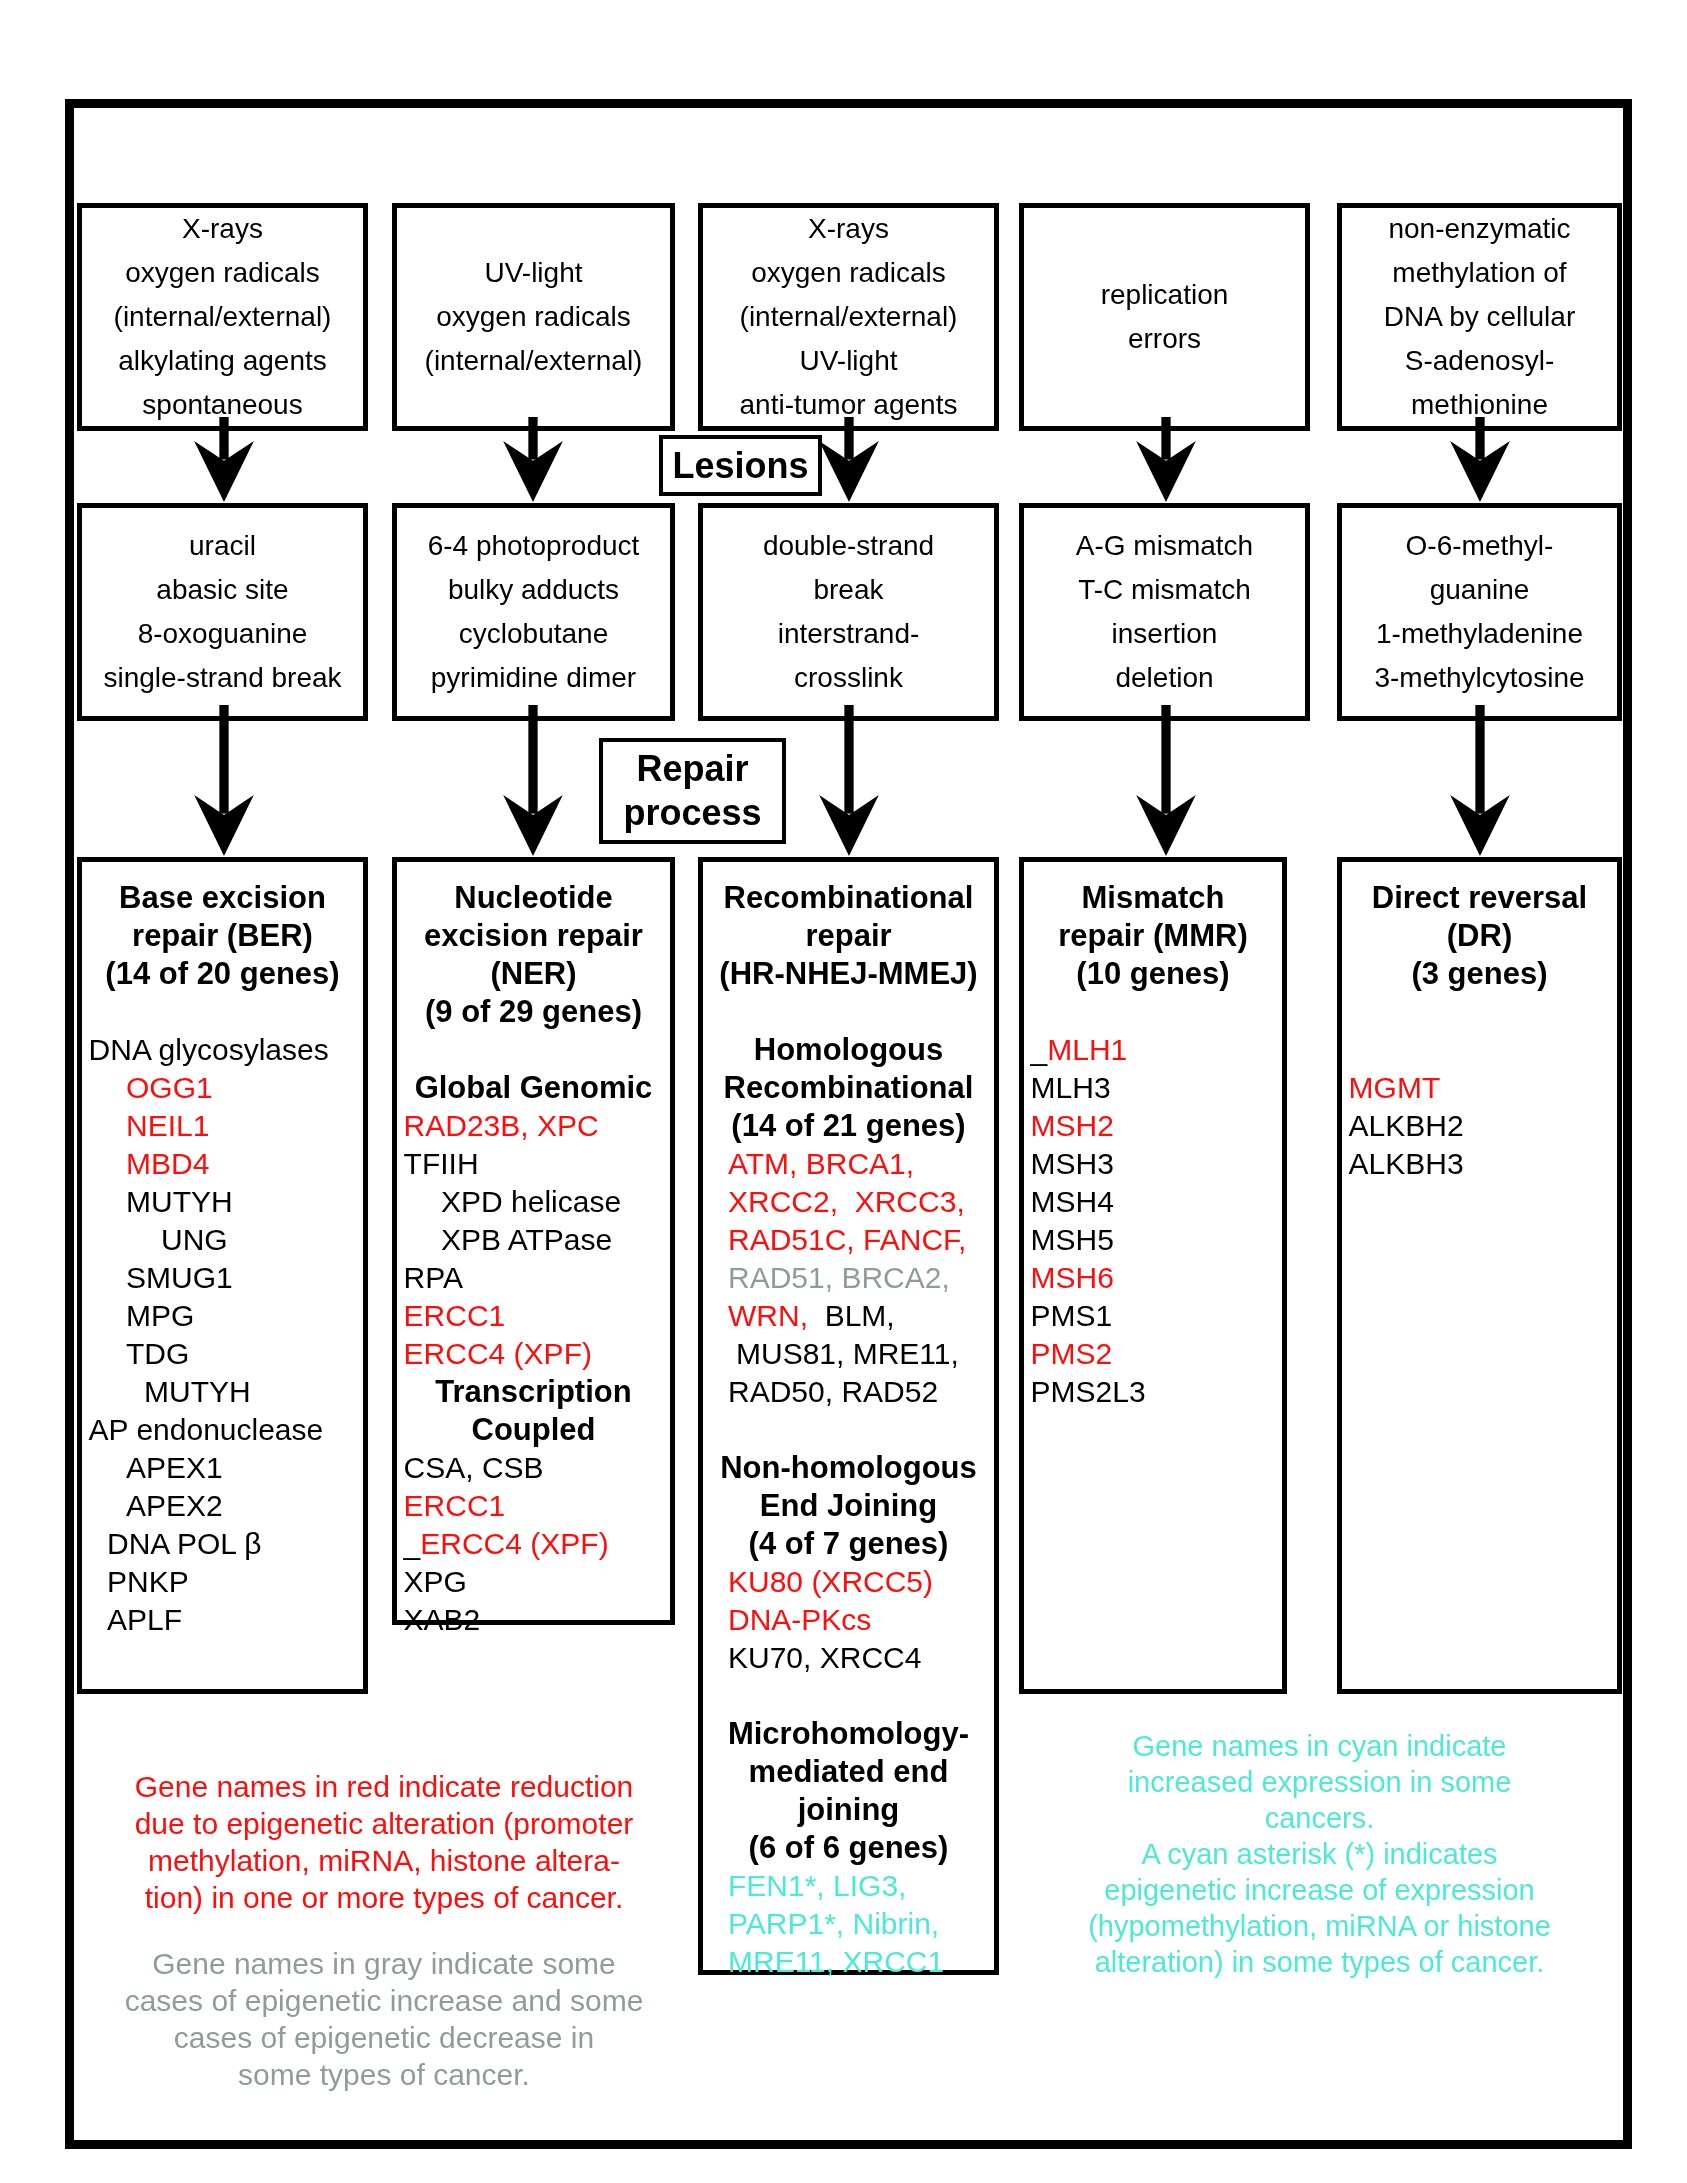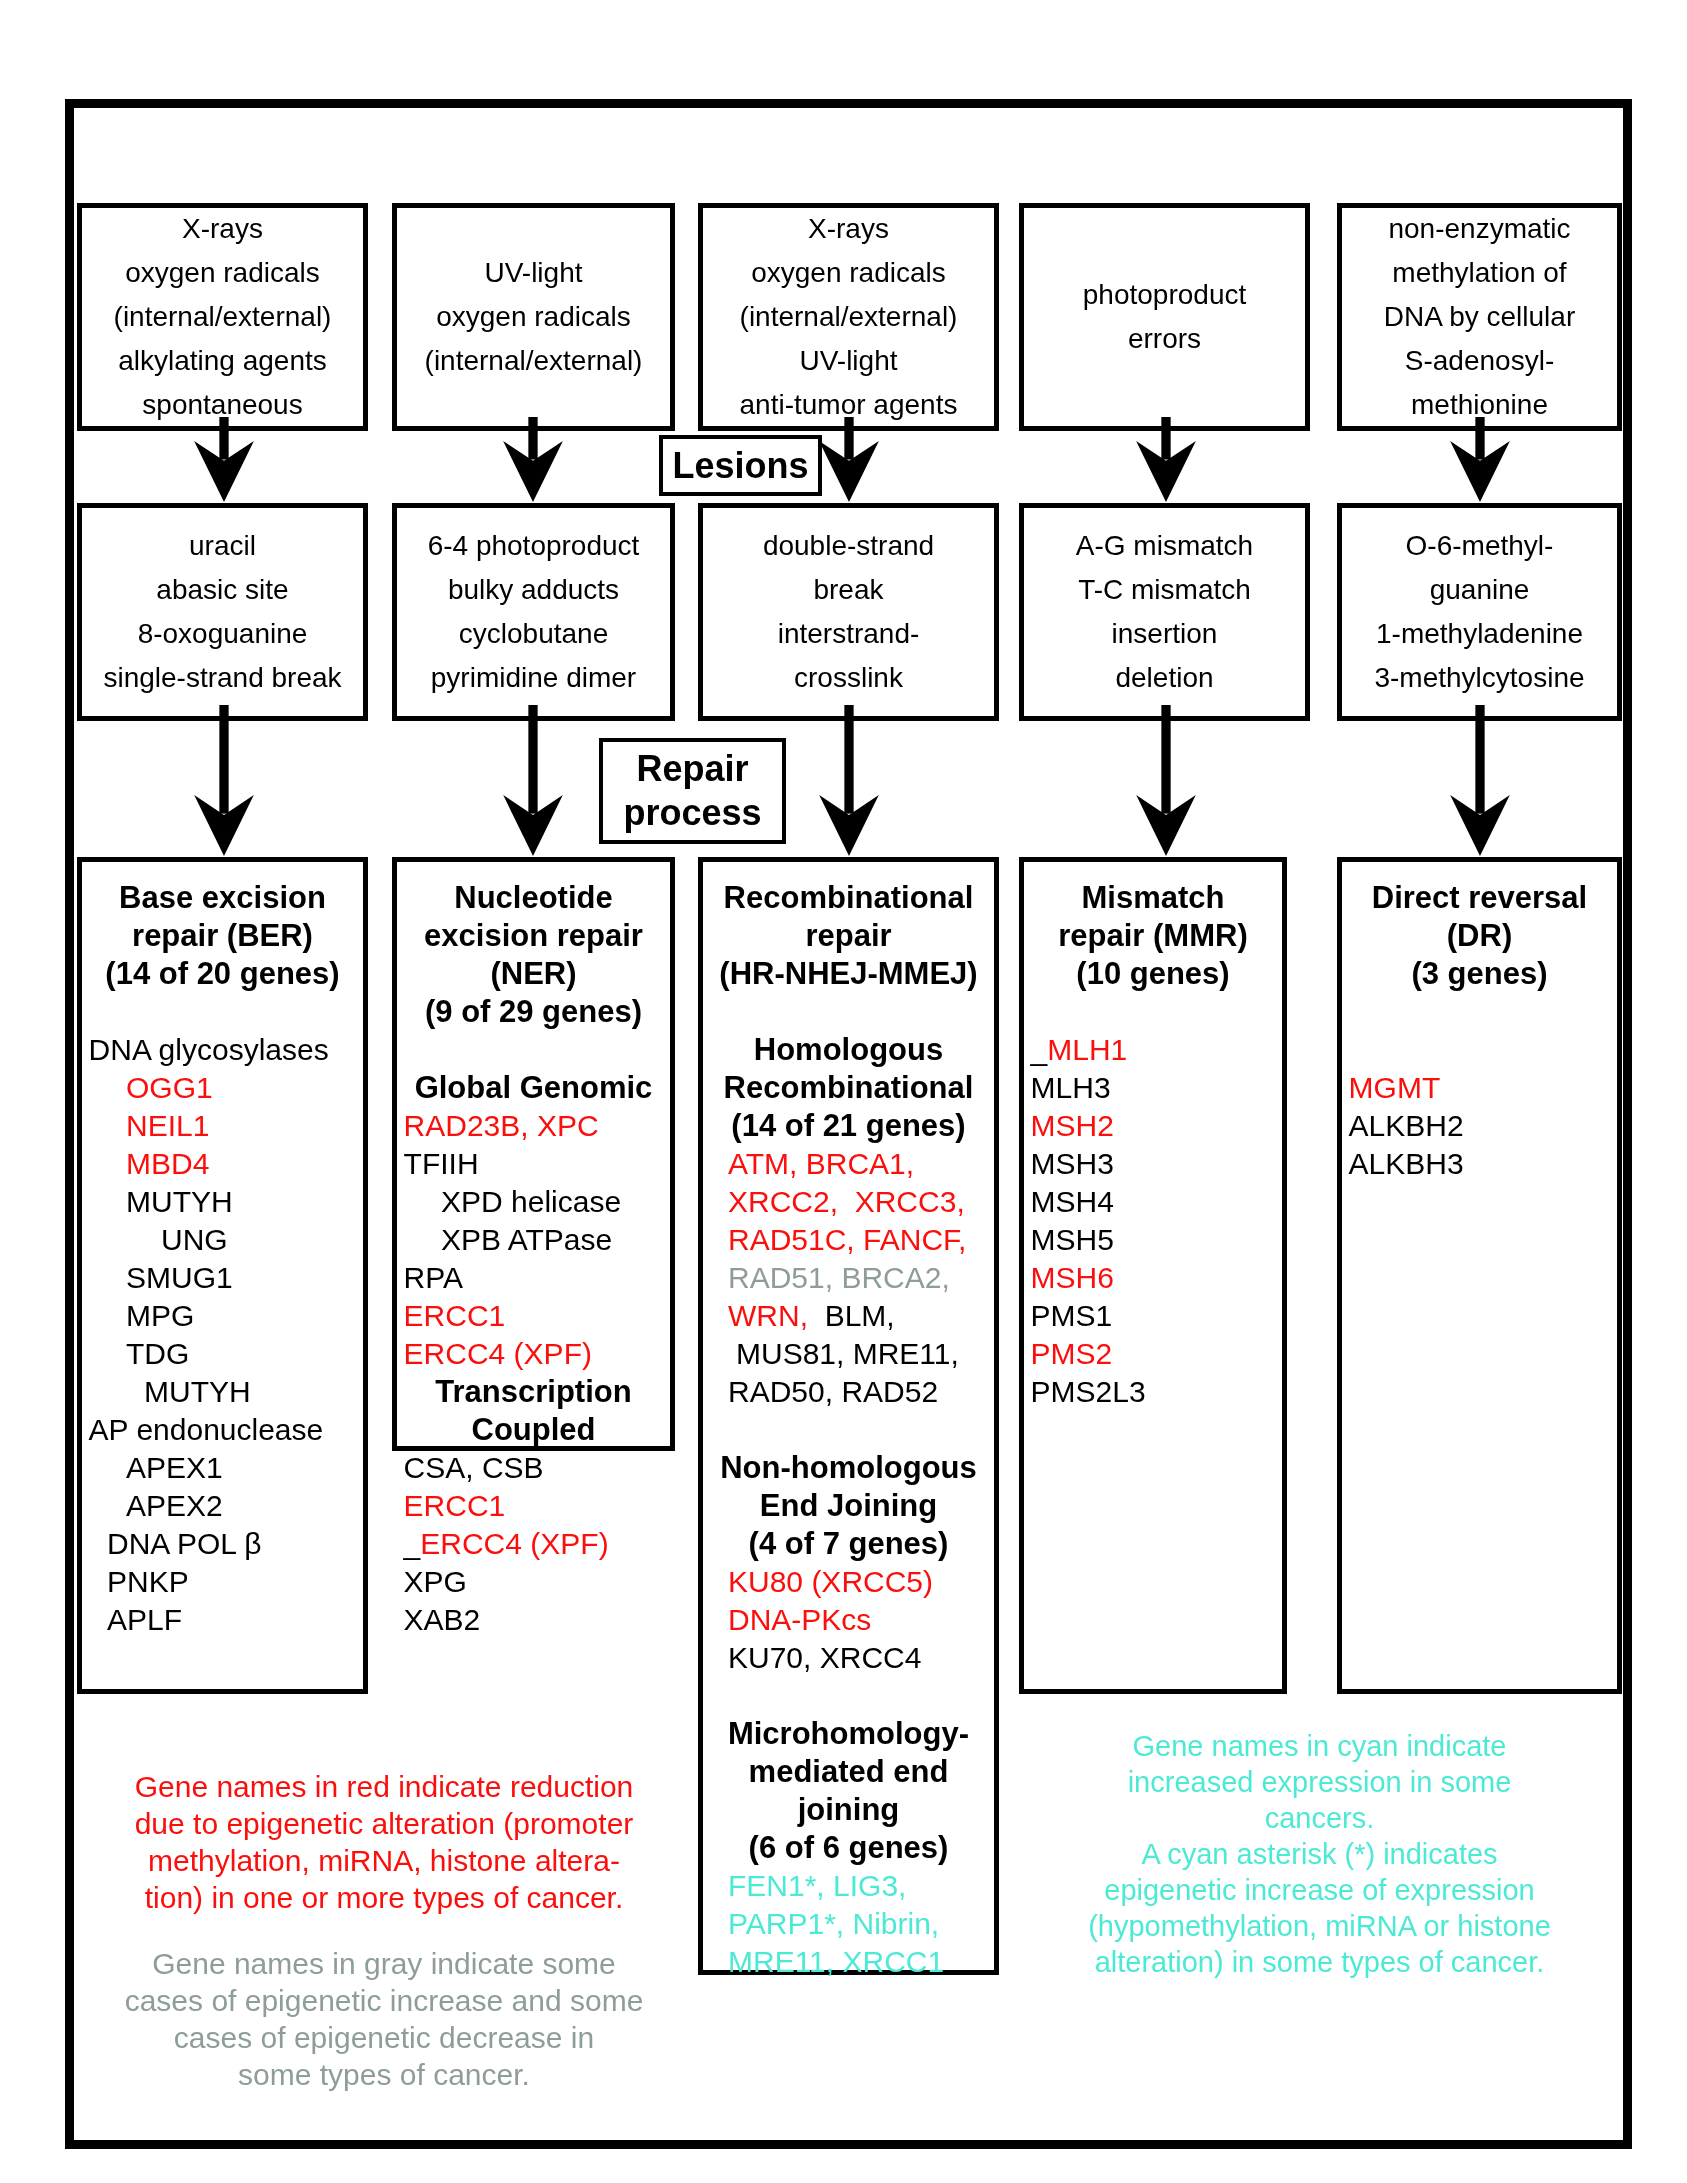--- a/index.html
+++ b/index.html
@@ -107,21 +107,21 @@
         <div class="agent-lesion-line">UV-light</div>
         <div class="agent-lesion-line">oxygen radicals</div>
         <div class="agent-lesion-line">(internal/external)</div>
       </div>
       <div class="box centerbox" style="left: 392px; top: 503px; width: 283px; height: 218px; position: absolute;">
         <div class="agent-lesion-line">6-4 photoproduct</div>
         <div class="agent-lesion-line">bulky adducts</div>
         <div class="agent-lesion-line">cyclobutane</div>
         <div class="agent-lesion-line">pyrimidine dimer</div>
       </div>
-      <div class="box repair-box" style="left: 392px; top: 857px; width: 283px; height: 594px; position: absolute;">
+      <div class="box repair-box" style="left: 392px; top: 857px; width: 283px; height: 768px; position: absolute;">
         <div class="rline b ctr">Nucleotide</div>
         <div class="rline b ctr">excision repair</div>
         <div class="rline b ctr">(NER)</div>
         <div class="rline b ctr">(9 of 29 genes)</div>
         <div class="rline c-black" style="padding-left: 6.6px;"></div>
         <div class="rline b ctr c-black">Global Genomic</div>
         <div class="rline c-red" style="padding-left: 6.6px;">RAD23B, XPC</div>
         <div class="rline c-black" style="padding-left: 6.6px;">TFIIH</div>
         <div class="rline c-black" style="padding-left: 44px;">XPD helicase</div>
         <div class="rline c-black" style="padding-left: 44px;">XPB ATPase</div>
@@ -190,21 +190,21 @@
       </div>
       <svg class="arrow" width="60" height="85" viewBox="0 0 90 128" style="position: absolute; left: 819px; top: 417px;">
         <rect x="38" y="0" width="14" height="64"></rect>
         <polygon points="0,36 45,66 90,36 45,128"></polygon>
       </svg>
       <svg class="arrow" width="60" height="151" viewBox="0 0 90 228" style="position: absolute; left: 819px; top: 705px;">
         <rect x="38" y="0" width="14" height="164"></rect>
         <polygon points="0,136 45,166 90,136 45,228"></polygon>
       </svg>
       <div class="box centerbox" style="left: 1019px; top: 203px; width: 291px; height: 228px; position: absolute;">
-        <div class="agent-lesion-line">photoproduct</div>
+        <div class="agent-lesion-line">replication</div>
         <div class="agent-lesion-line">errors</div>
       </div>
       <div class="box centerbox" style="left: 1019px; top: 503px; width: 291px; height: 218px; position: absolute;">
         <div class="agent-lesion-line">A-G mismatch</div>
         <div class="agent-lesion-line">T-C mismatch</div>
         <div class="agent-lesion-line">insertion</div>
         <div class="agent-lesion-line">deletion</div>
       </div>
       <div class="box repair-box" style="left: 1019px; top: 857px; width: 268px; height: 837px; position: absolute;">
         <div class="rline b ctr">Mismatch</div>

